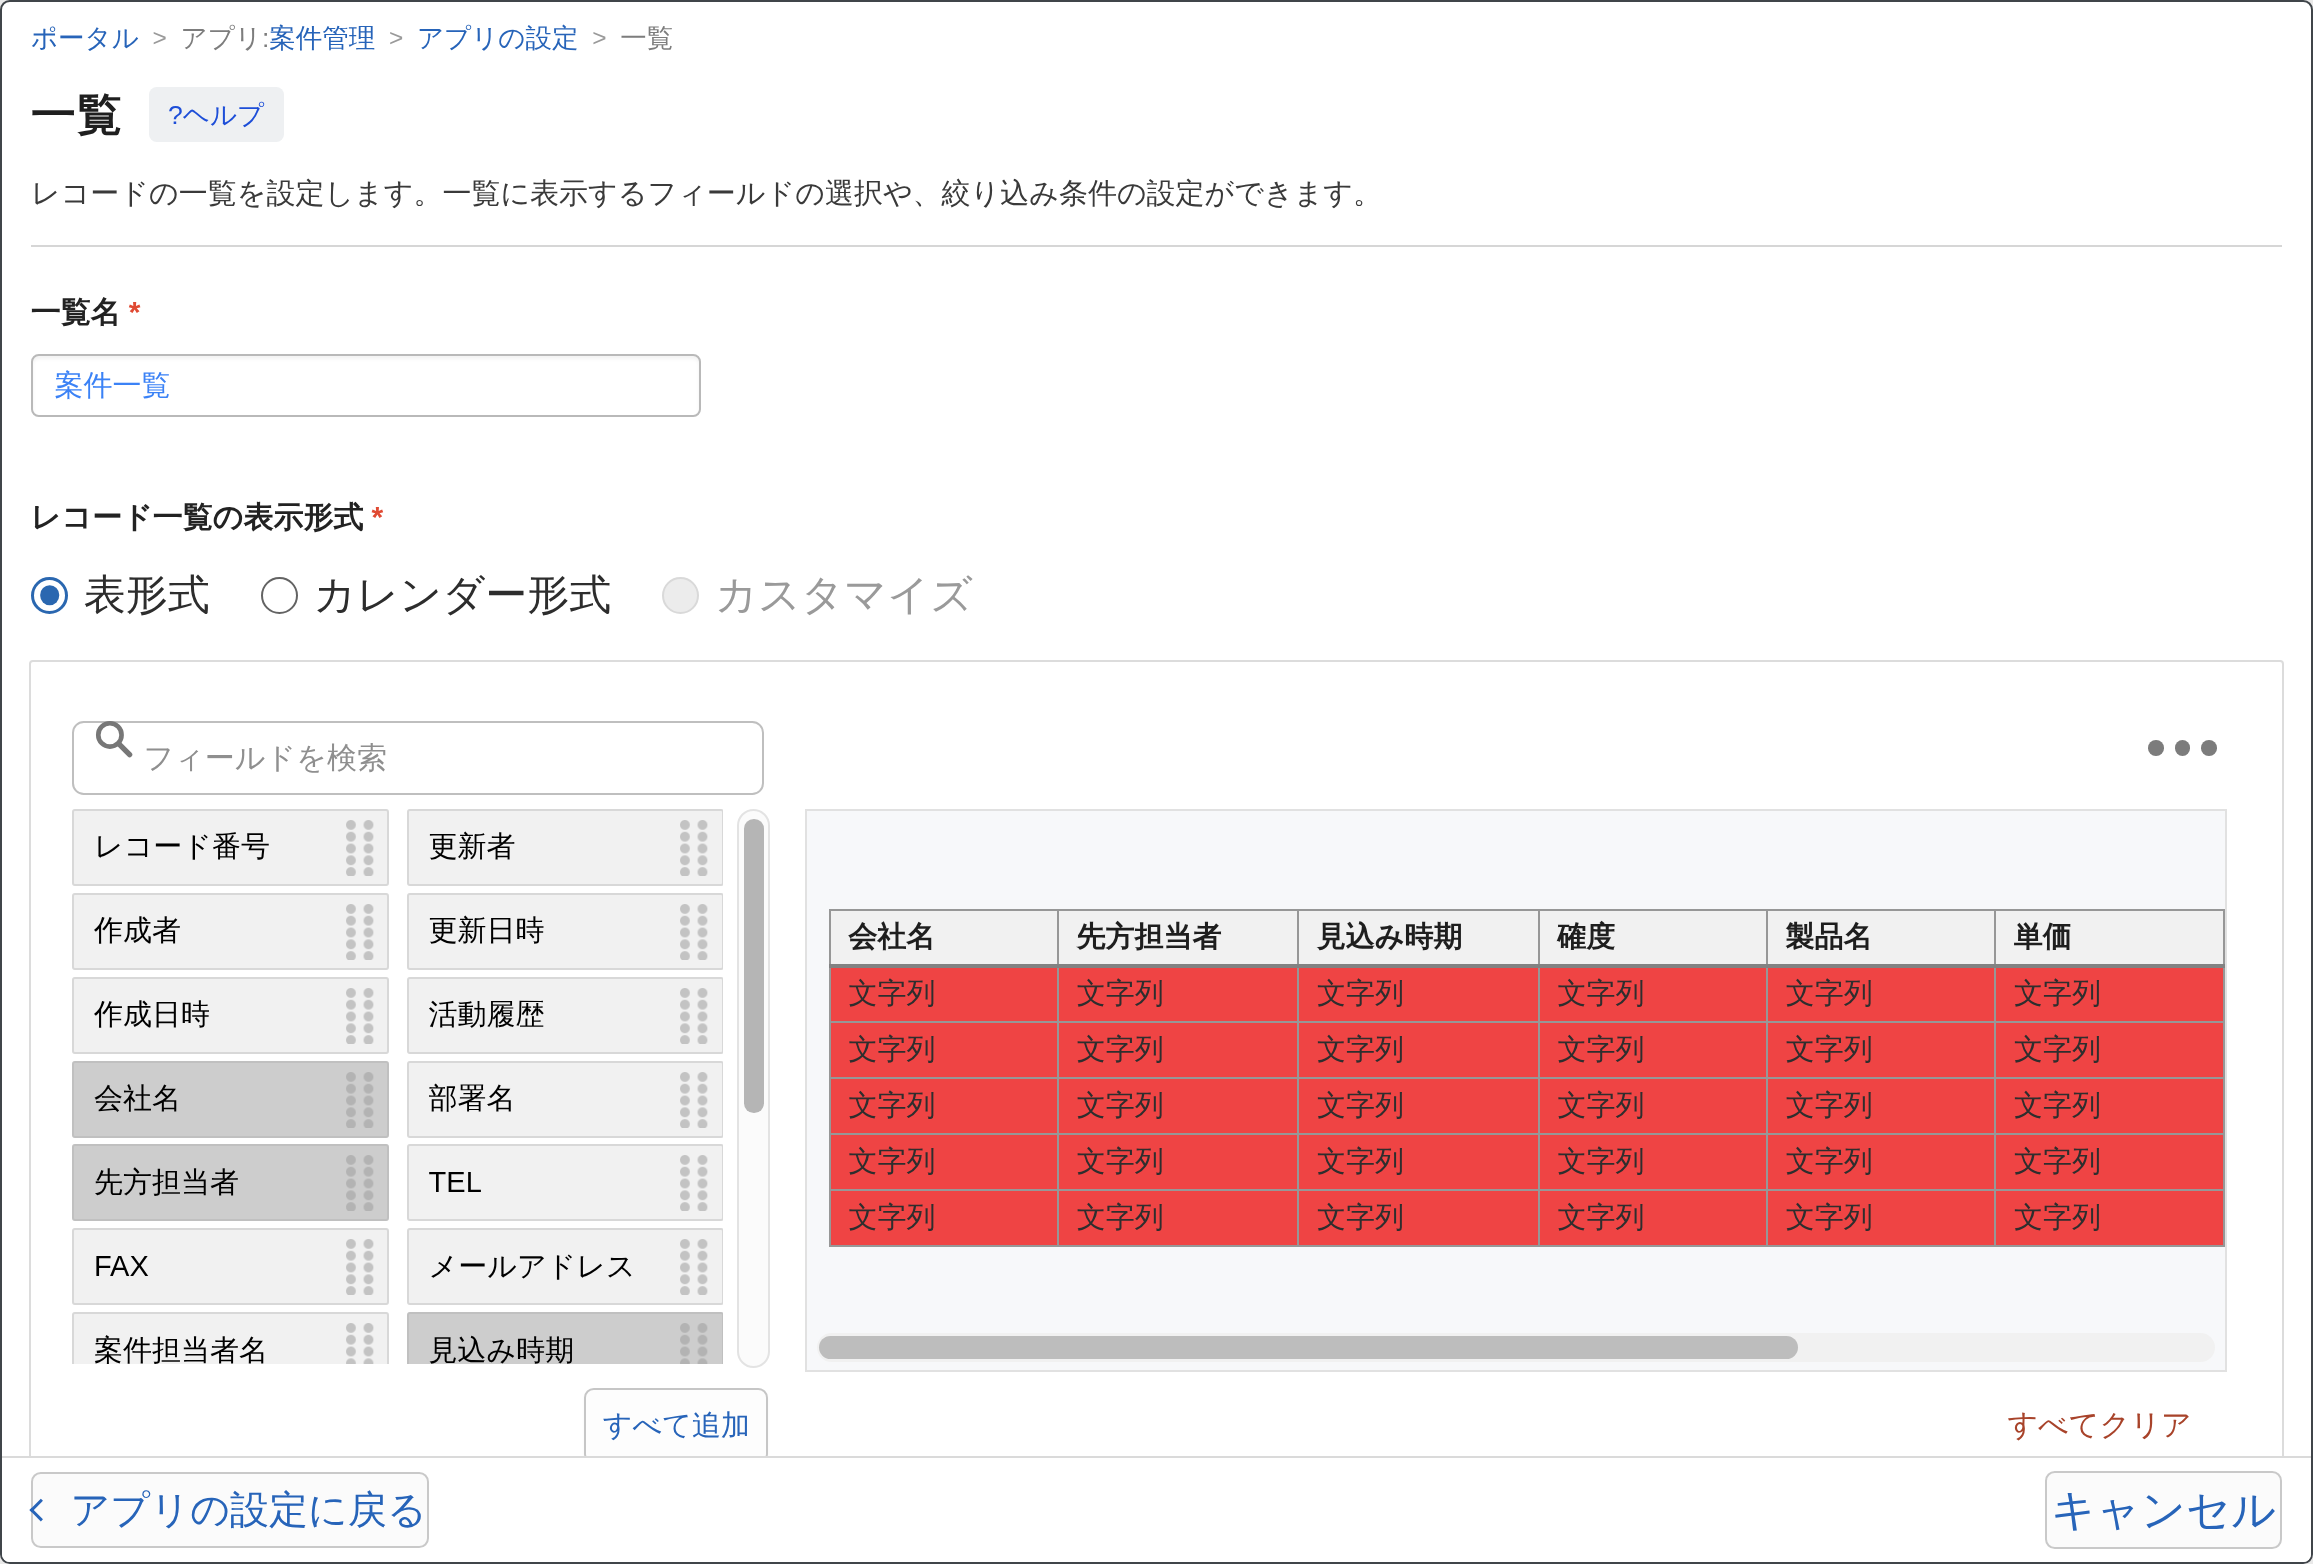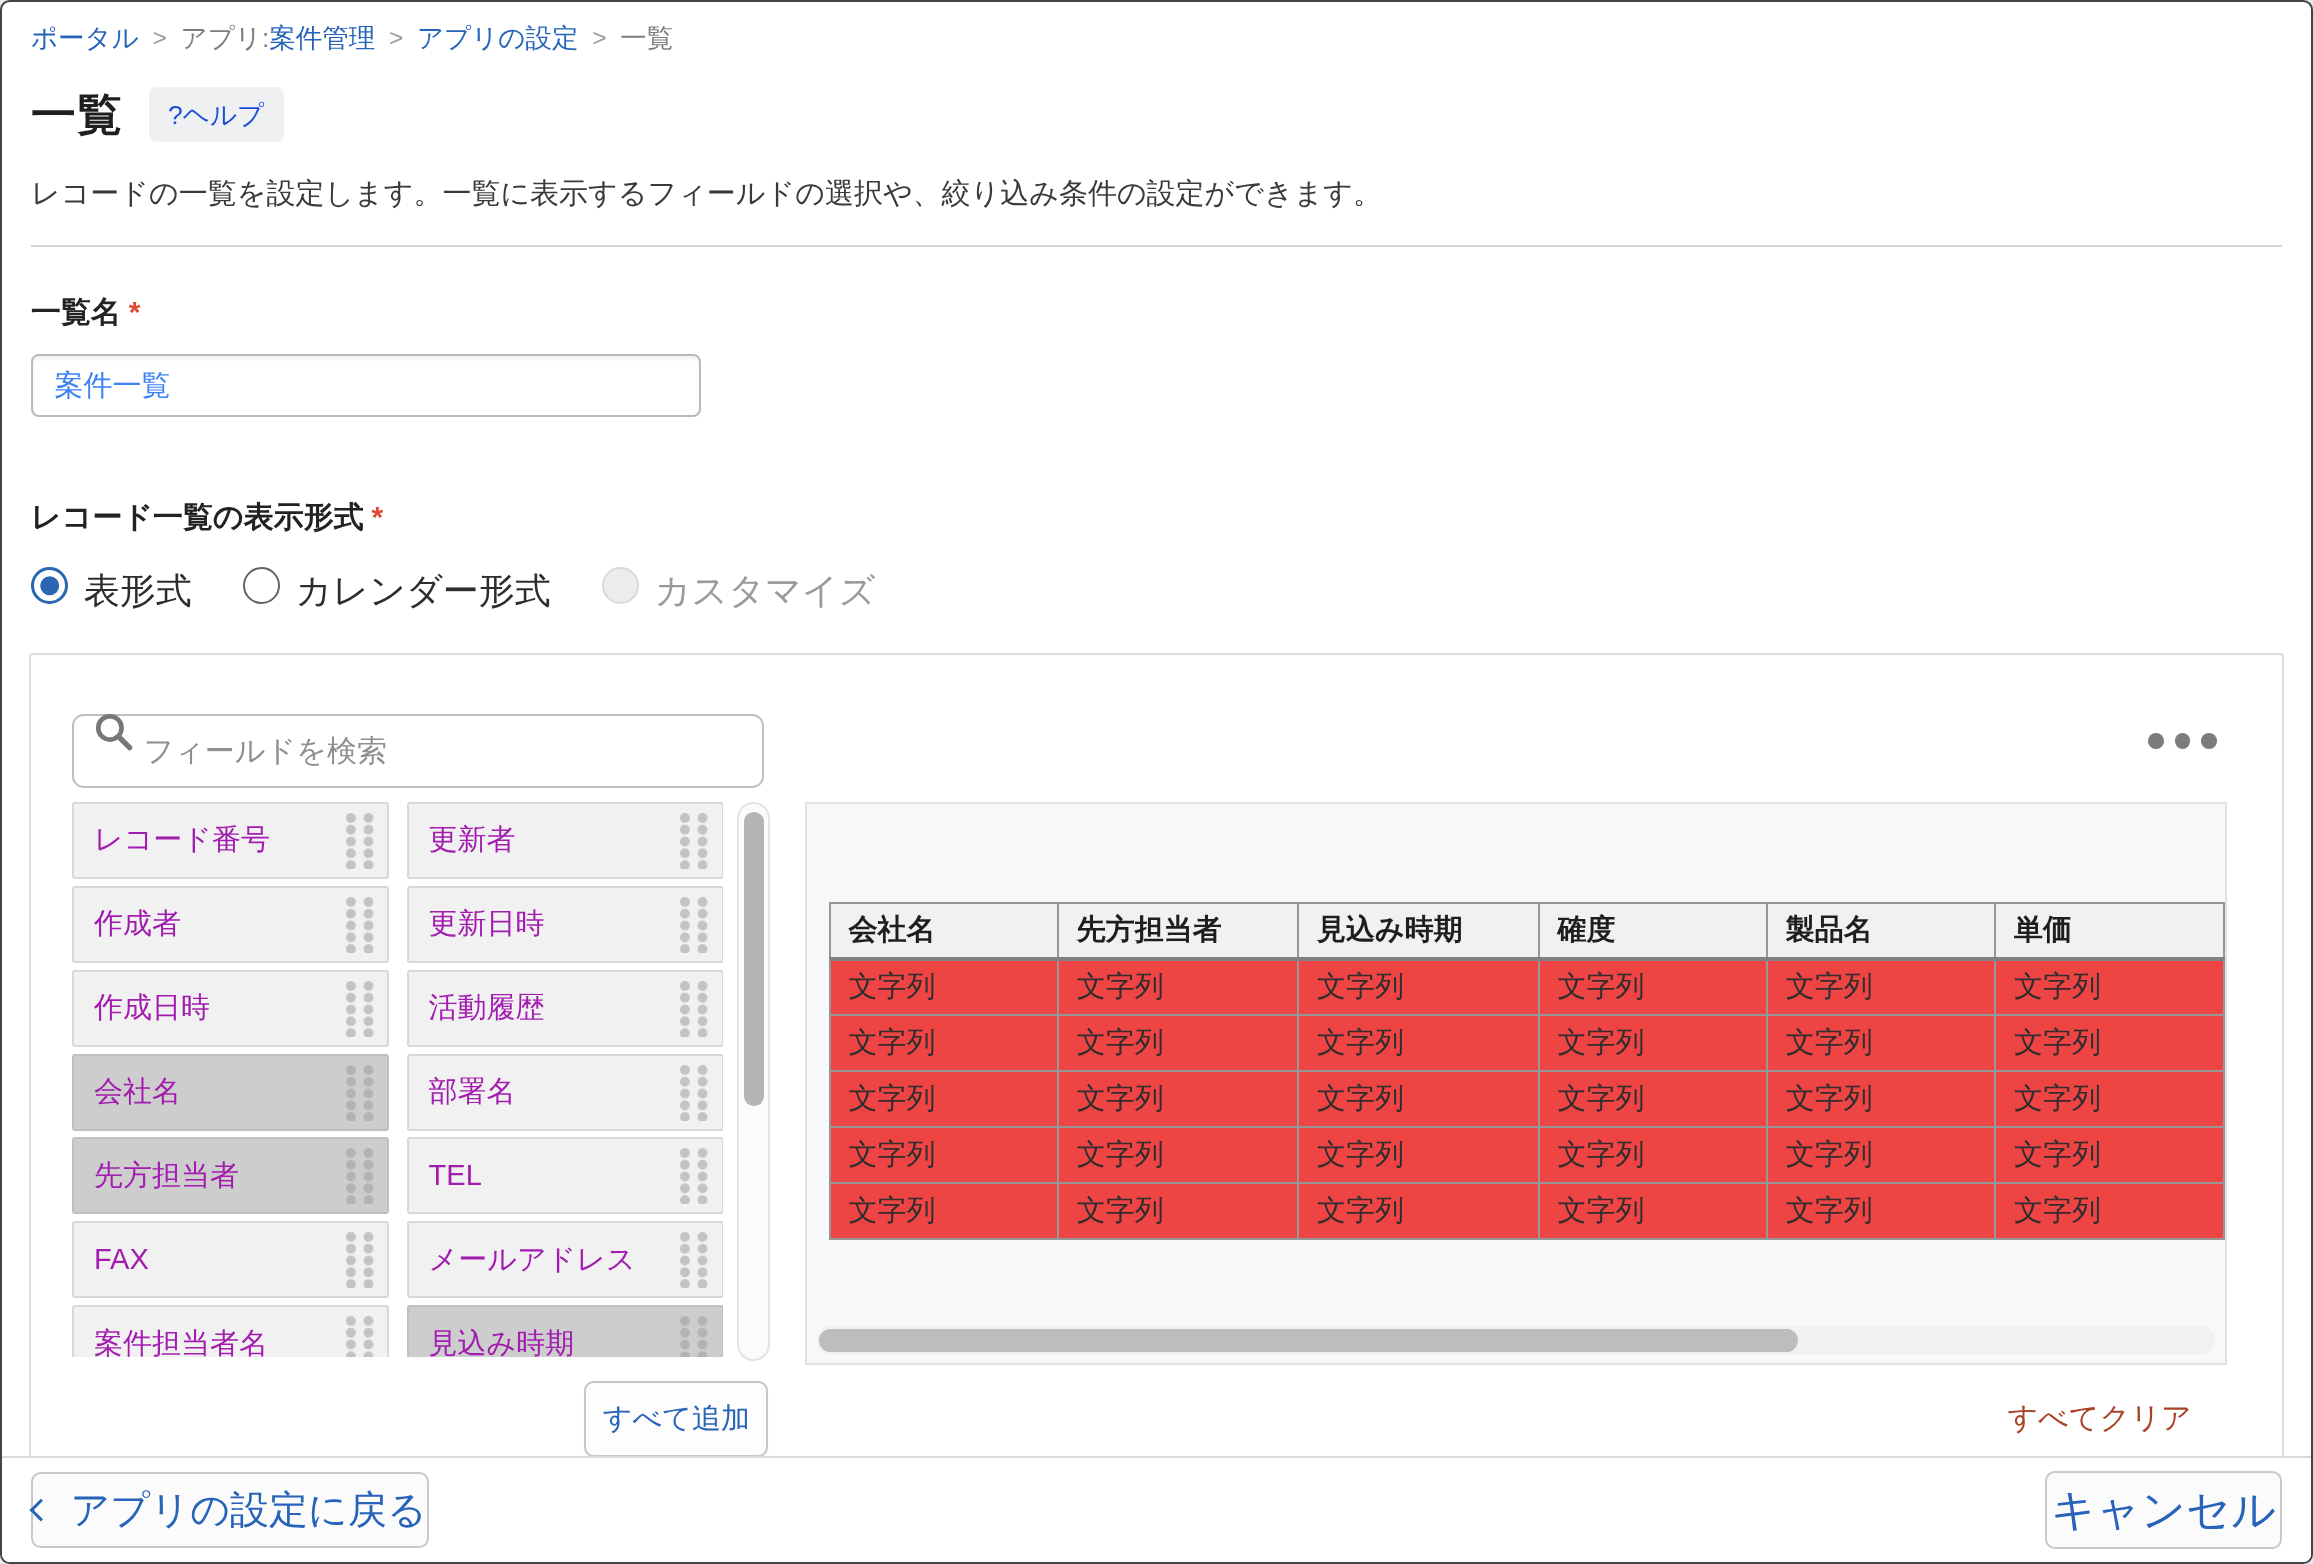--- a/index.html
+++ b/index.html
@@ -32,21 +32,21 @@
   .text-input {
     display:block; margin: 21.6px 29px 0 29px;
     width: 670px; height: 63px;
     border: 2px solid #b9b9b9; border-radius: 7.8px;
     padding: 0 21.6px; font-size: 29px; color:#3b82f6;
     background: #fff; box-shadow: inset 0 2.9px 3.9px rgba(0,0,0,0.05);
     font-family: inherit;
   }
   .format-label { margin-top: 80px; }
   .radio-row { display:flex; align-items:center; gap: 51px; margin: 29px 29px 0 29px; }
-  .radio-opt { display:flex; align-items:flex-start; gap: 15.7px; font-size: 36px; color:#2d2d2d; cursor:pointer;font-family:Liberation Mono, monospace; }
+  .radio-opt { display:flex; align-items:center; gap: 15.7px; font-size: 42px; color:#2d2d2d; cursor:pointer;font-family:Liberation Mono, monospace; }
   .radio-circle { width: 37px; height: 37px; border-radius: 50%; background:#fff; position:relative; flex:none; }
   .radio-circle.sel { border: 3.9px solid #2a67b0; }
   .radio-circle.sel::after { content:""; position:absolute; left:50%; top:50%; transform:translate(-50%,-50%); width:19.6px; height:19.6px; border-radius:50%; background:#2a67b0; }
   .radio-circle.unsel { border: 2.9px solid #636363; }
   .radio-circle.dis { border: 2px solid #d9d9d9; background: #ececec; }
   .radio-opt.disabled { color:#9a9a9a; cursor: default; }
   
   .panel { margin: 37px 27.4px 0 27.4px; border: 2px solid #dcdcdc; border-radius: 3.9px; background:#fff; height: 835px; padding: 39px 0 0 41px; position: relative; }
   .search-row { display:flex; align-items:center; }
   .search-box { position: relative; width: 692px; }
@@ -55,21 +55,21 @@
   .search-icon { position:absolute; left: 19.6px; top: 15.7px; width: 43px; height: 43px; }
   .more-menu { margin-left:auto; margin-right: 55px; display:flex; gap: 10.8px; cursor: pointer; padding: 9.8px; }
   .more-menu .dot { width: 15.7px; height: 15.7px; border-radius: 50%; background: #7c7c7c; }
   
   .panel-body { display:flex; margin-top: 13.7px; align-items: flex-start; }
   .left-col { width: 733px; flex:none; position: relative; }
   .chip-area { width: 651px; height: 555px; overflow: hidden; }
   .chip-grid { display: grid; grid-template-columns: 317px 317px; column-gap: 17.6px; row-gap: 6.9px; }
   .chip {
     height: 77px; background: #f1f1f1; border: 2px solid #d8d8d8; border-radius: 2.9px;
-    display:flex; align-items:center; padding: 0 7.8px 0 19.6px; font-size: 29px; color:#a21caf;
+    display:flex; align-items:center; padding: 0 7.8px 0 19.6px; font-size: 29px; color:#000000;
     cursor: grab;
   }
   .chip.used { background: #cdcdcd; border-color: #c0c0c0; }
   .chip .chip-label { flex: 1; overflow:hidden; white-space:nowrap; }
   .grip { width: 35px; height: 57px; flex:none;
     background-image: radial-gradient(circle at 5.9px 5.9px, #c3c3c3 4.4px, transparent 5.4px);
     background-size: 17.6px 11.8px; }
   .chip.used .grip { background-image: radial-gradient(circle at 5.9px 5.9px, #b3b3b3 4.4px, transparent 5.4px); }
   .vscroll { position:absolute; right: 35px; top: 0; width: 33px; height: 559px; background:#fbfbfb; border: 2px solid #e3e3e3; border-radius: 16.7px; }
   .vscroll .thumb { position:absolute; left: 4.9px; top: 7.8px; width: 19.6px; height: 294px; background:#b5b5b5; border-radius: 9.8px; cursor: pointer; }

